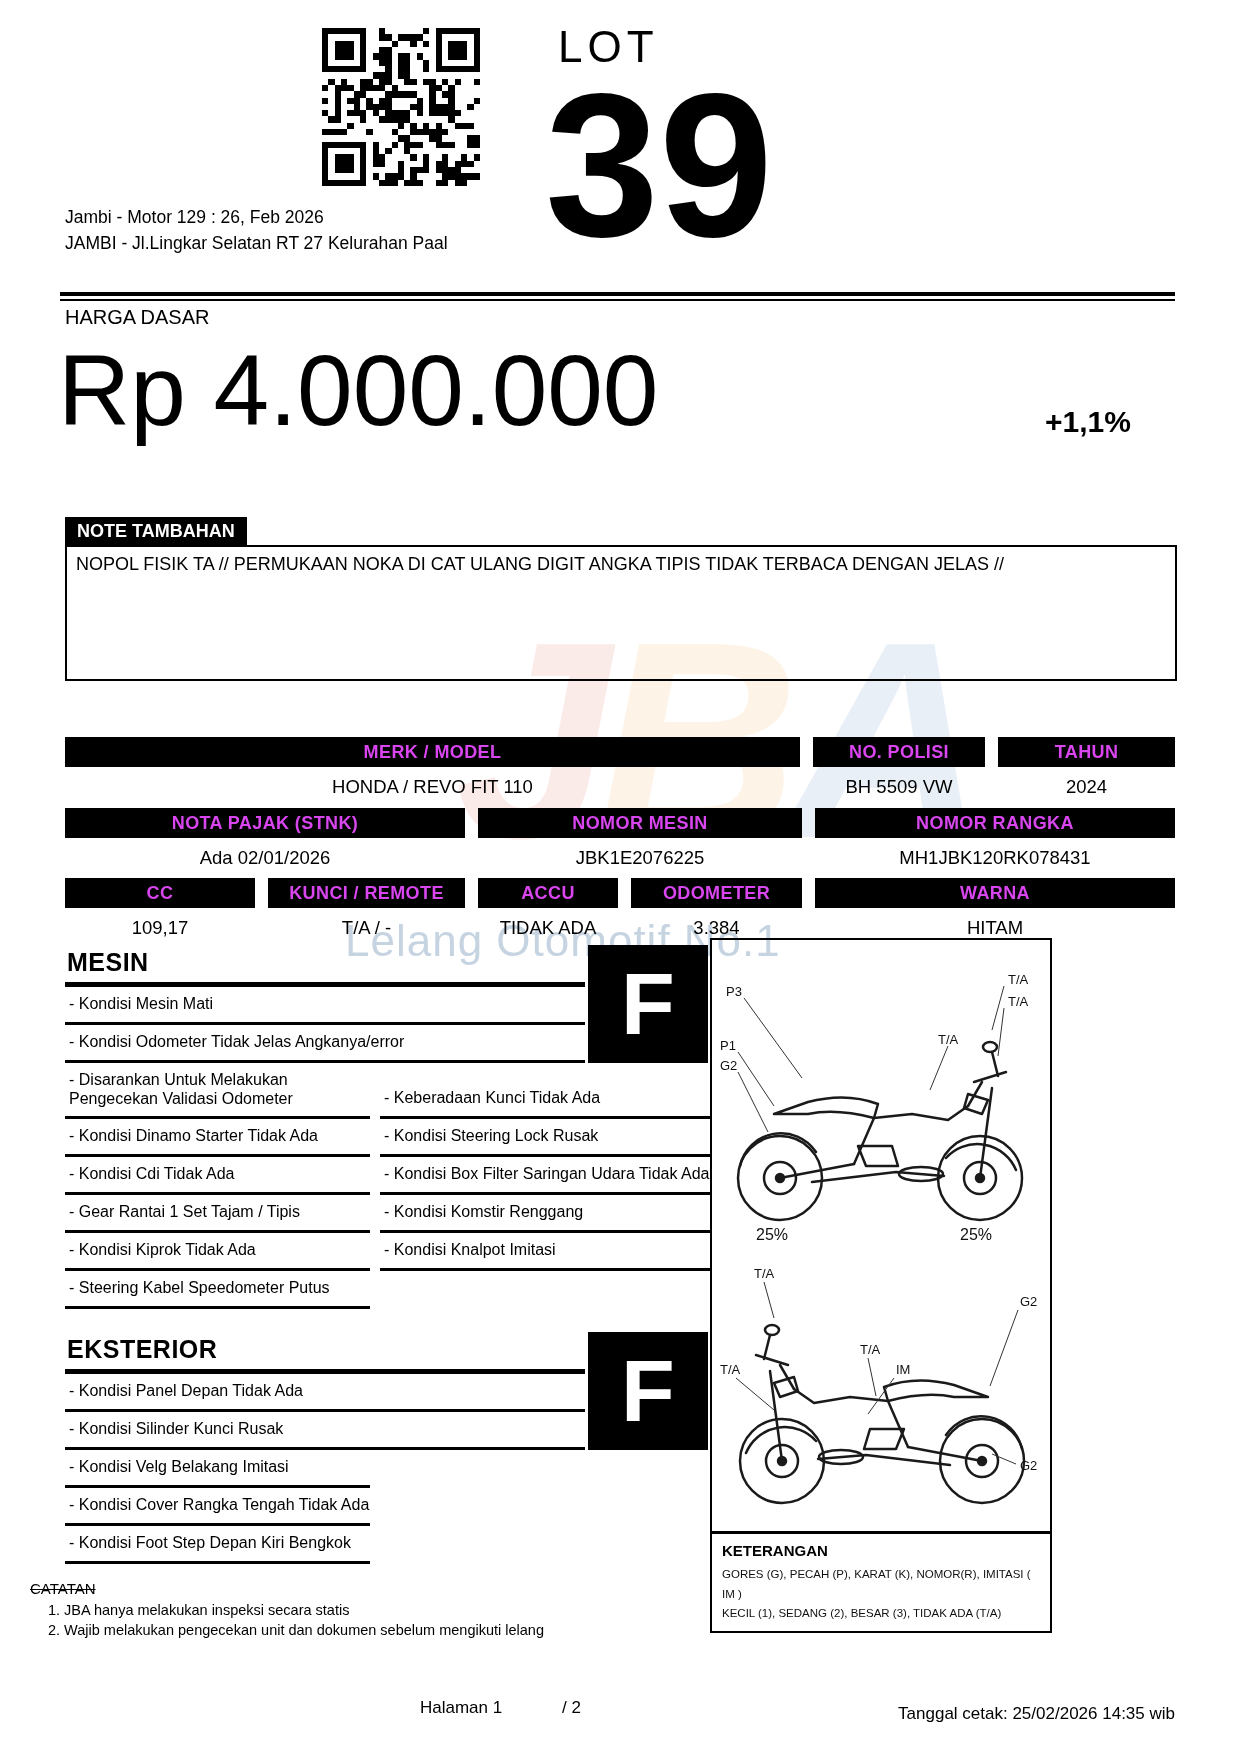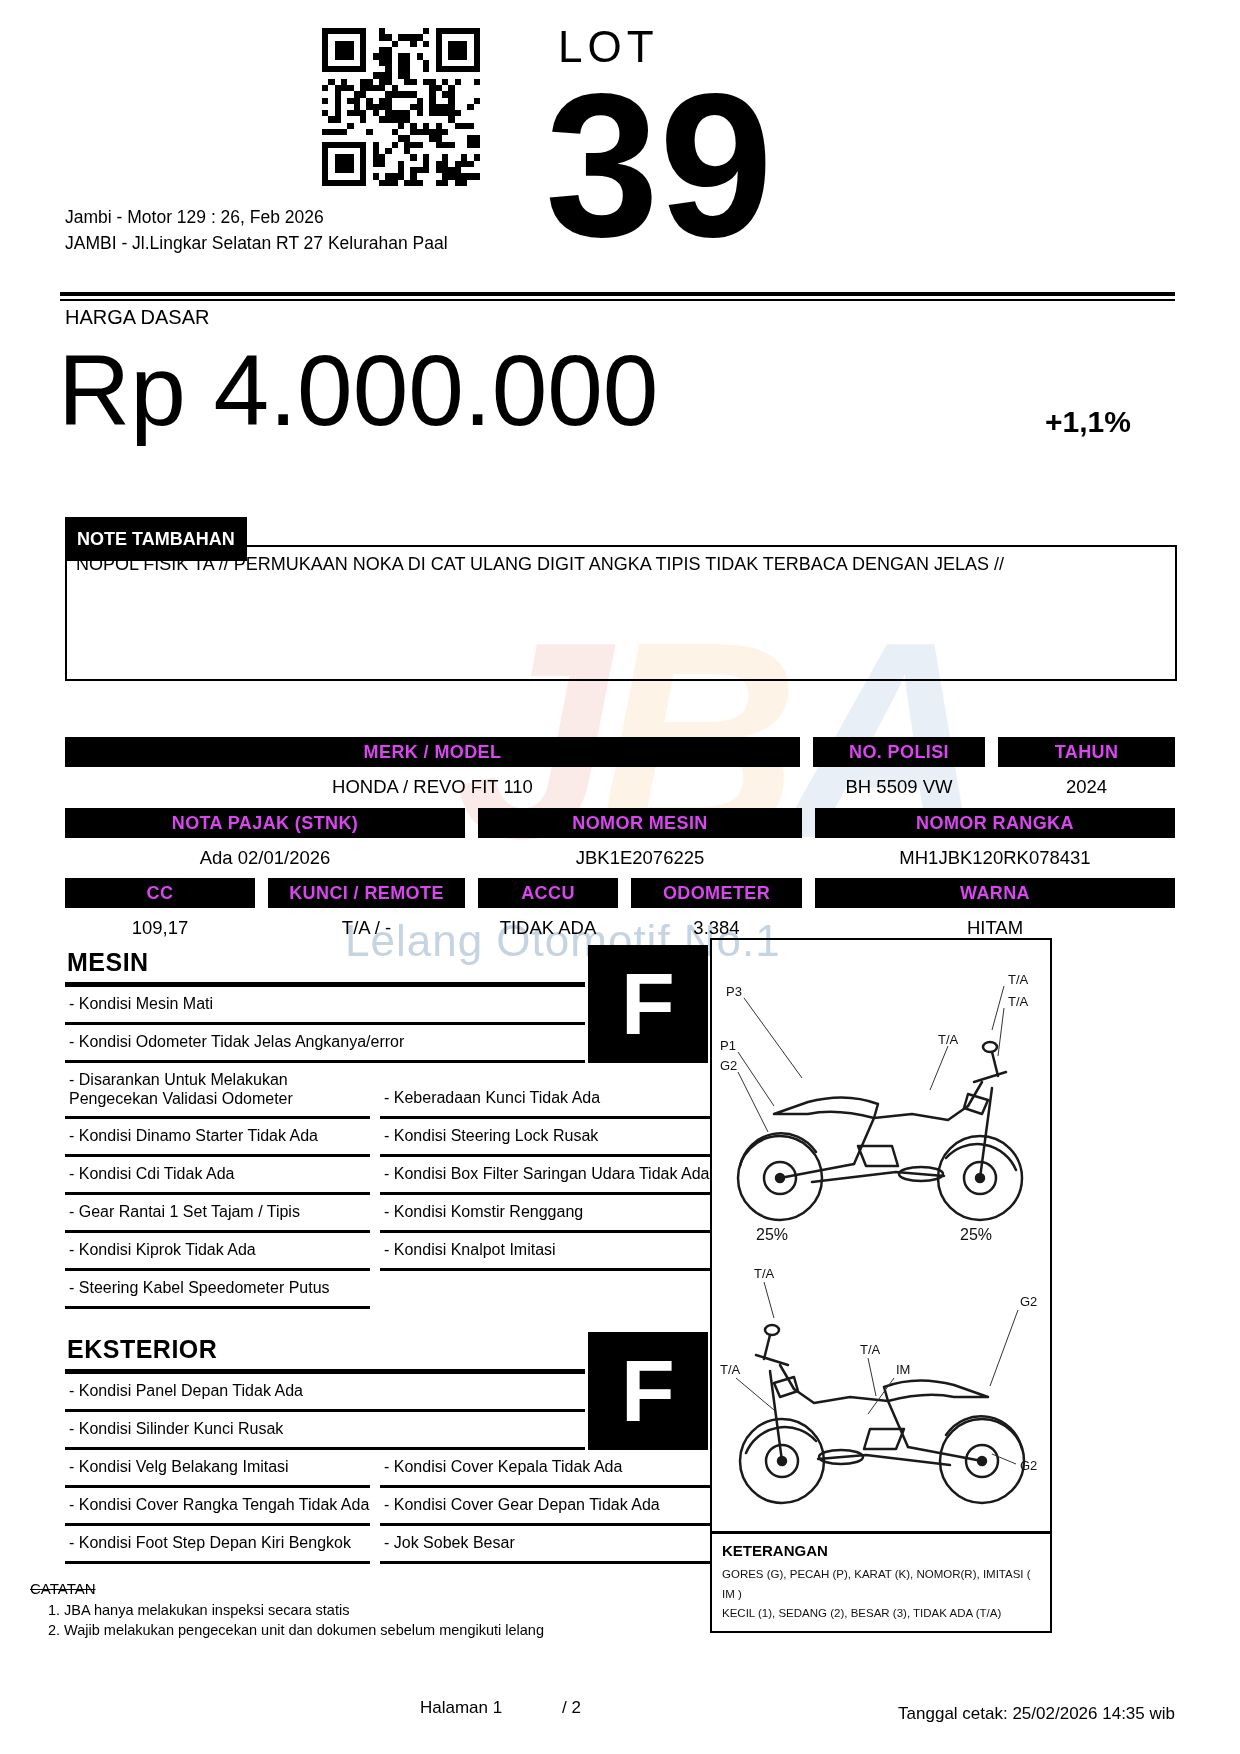--- a/index.html
+++ b/index.html
@@ -21,21 +21,21 @@
   .addr{font-size:17.5px;line-height:26px;}
 
   .double-rule{left:60px;top:292px;width:1115px;height:3px;
                border-top:4px solid #000;border-bottom:2px solid #000;}
 
   .harga-label{font-size:20px;}
   .harga-amount{font-size:100px;font-weight:400;line-height:1;letter-spacing:0;}
   .harga-change{font-size:30px;font-weight:700;}
 
   .note-bar{background:#000;color:#fff;font-weight:700;font-size:18px;
-            display:flex;align-items:center;padding:8px 12px;height:28px;}
+            display:flex;align-items:center;padding:0 12px;height:28px;}
   .note-box{border:2.5px solid #000;padding:7px 9px;font-size:18px;}
 
   .hdrbar{position:absolute;height:30px;background:#000;color:#d946ef;font-weight:700;
           font-size:18px;display:flex;align-items:center;justify-content:center;letter-spacing:.4px;}
   .val{position:absolute;height:33px;font-size:18.5px;display:flex;align-items:center;justify-content:center;}
 
   .section-title{font-size:25px;font-weight:700;letter-spacing:.5px;margin:0 0 5px 2px;}
   .title-rule{height:5px;background:#000;width:520px;}
   .li{box-sizing:border-box;height:38px;border-bottom:3px solid #000;display:flex;
       align-items:center;font-size:16px;padding-left:4px;line-height:1.18;}
@@ -398,25 +398,20 @@
         <div class="li">- Kondisi Panel Depan Tidak Ada</div>
         <div class="li">- Kondisi Silinder Kunci Rusak</div>
       </div>
       <div class="cols">
         <div class="col-l">
           <div class="li">- Kondisi Velg Belakang Imitasi</div>
           <div class="li">- Kondisi Cover Rangka Tengah Tidak Ada</div>
           <div class="li">- Kondisi Foot Step Depan Kiri Bengkok</div>
         </div>
         <div class="col-sp"></div>
-        <div class="col-r">
-          <div class="li">- Kondisi Cover Kepala Tidak Ada</div>
-          <div class="li">- Kondisi Cover Gear Depan Tidak Ada</div>
-          <div class="li">- Jok Sobek Besar</div>
-        </div>
       </div>
     </div>
     <div class="grade-box" style="left:588px;top:1332px">F</div>
 
     <div class="panel" style="left:710px;top:938px;width:338px;height:592px">
       <svg width="330" height="300" viewBox="0 0 330 300" style="position:absolute;left:4px;top:6px">
         <use href="#bike" x="0" y="20"></use>
         <g stroke="#333" stroke-width="1">
           <line x1="28" y1="52" x2="86" y2="132"></line>
           <line x1="288" y1="40" x2="276" y2="84"></line>

